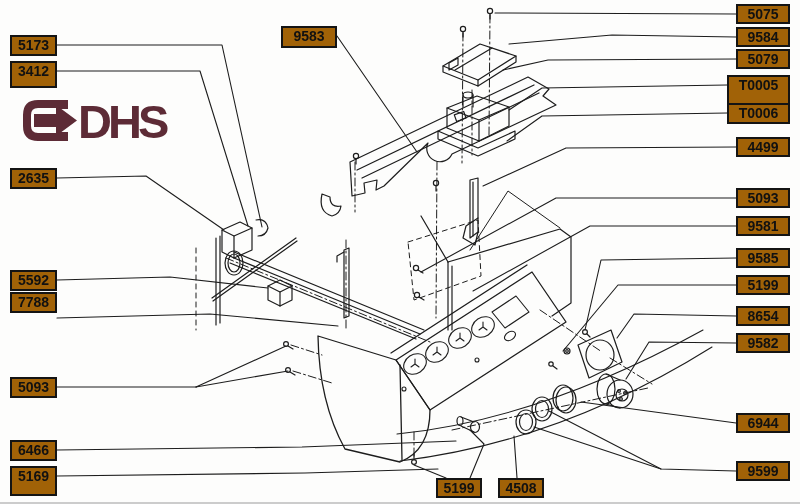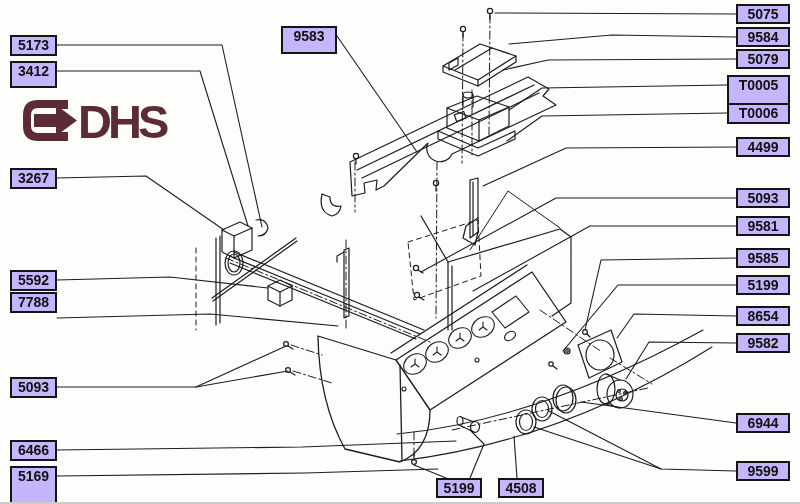--- a/index.html
+++ b/index.html
@@ -2,21 +2,21 @@
 <html><head>
 <meta charset="utf-8">
 <style>
   html,body{margin:0;padding:0;background:#fff;}
   #stage{
     position:relative;width:800px;height:504px;background:#fdfdfc;
     font-family:"Liberation Sans", sans-serif;overflow:hidden;
   }
   #diagram-svg{position:absolute;left:0;top:0;}
   .plabel{
-    position:absolute;box-sizing:border-box;background:#c4b5fd;
+    position:absolute;box-sizing:border-box;background:#a16207;
     border:2px solid #141414;color:#111;
     font-weight:bold;font-size:14px;line-height:16px;text-align:center;
     padding:0 2px;white-space:nowrap;
   }
   .logo{position:absolute;left:22px;top:95px;width:160px;height:50px;}
   .scan-edge{position:absolute;left:0;bottom:0;width:800px;height:2px;background:#cccccc;}
 </style>
 </head>
 <body>
 
@@ -218,27 +218,27 @@
   <svg class="logo" viewBox="0 0 160 50">
     <path d="M 42,9 H 16 Q 5,9 5,20 V 31 Q 5,42 16,42 H 42" fill="none" stroke="#5d2b36" stroke-width="8" stroke-linecap="butt"></path>
     <rect x="38" y="5" width="8" height="9" fill="#5d2b36"></rect>
     <rect x="38" y="37" width="8" height="9" fill="#5d2b36"></rect>
     <polygon points="12,19 34,19 34,10 55,25.5 34,41 34,32 12,32" fill="#5d2b36" stroke="none"></polygon>
     <text x="56" y="43" font-family="Liberation Sans, sans-serif" font-size="47" font-weight="bold" letter-spacing="-4" fill="#5d2b36">DHS</text>
   </svg>
 
   <div class="plabel" style="left:10px;top:35px;width:47px;height:21px;">5173</div>
   <div class="plabel" style="left:10px;top:61px;width:47px;height:27px;">3412</div>
-  <div class="plabel" style="left:10px;top:168px;width:47px;height:21px;">3267</div>
+  <div class="plabel" style="left:10px;top:168px;width:47px;height:21px;">2635</div>
   <div class="plabel" style="left:10px;top:270px;width:47px;height:21px;">5592</div>
   <div class="plabel" style="left:10px;top:292px;width:47px;height:21px;">7788</div>
   <div class="plabel" style="left:10px;top:377px;width:47px;height:21px;">5093</div>
   <div class="plabel" style="left:10px;top:440px;width:47px;height:21px;">6466</div>
-  <div class="plabel" style="left:10px;top:466px;width:47px;height:38px;">5169</div>
-  <div class="plabel" style="left:281px;top:26px;width:56px;height:28px;">9583</div>
+  <div class="plabel" style="left:10px;top:466px;width:47px;height:30px;">5169</div>
+  <div class="plabel" style="left:281px;top:26px;width:56px;height:22px;">9583</div>
   <div class="plabel" style="left:736px;top:4px;width:54px;height:20px;">5075</div>
   <div class="plabel" style="left:736px;top:27px;width:54px;height:20px;">9584</div>
   <div class="plabel" style="left:736px;top:49px;width:54px;height:20px;">5079</div>
   <div class="plabel" style="left:727px;top:75px;width:63px;height:37px;">T0005</div>
   <div class="plabel" style="left:727px;top:103px;width:63px;height:21px;">T0006</div>
   <div class="plabel" style="left:736px;top:137px;width:54px;height:20px;">4499</div>
   <div class="plabel" style="left:736px;top:188px;width:54px;height:20px;">5093</div>
   <div class="plabel" style="left:736px;top:216px;width:54px;height:20px;">9581</div>
   <div class="plabel" style="left:736px;top:248px;width:54px;height:20px;">9585</div>
   <div class="plabel" style="left:736px;top:275px;width:54px;height:20px;">5199</div>

